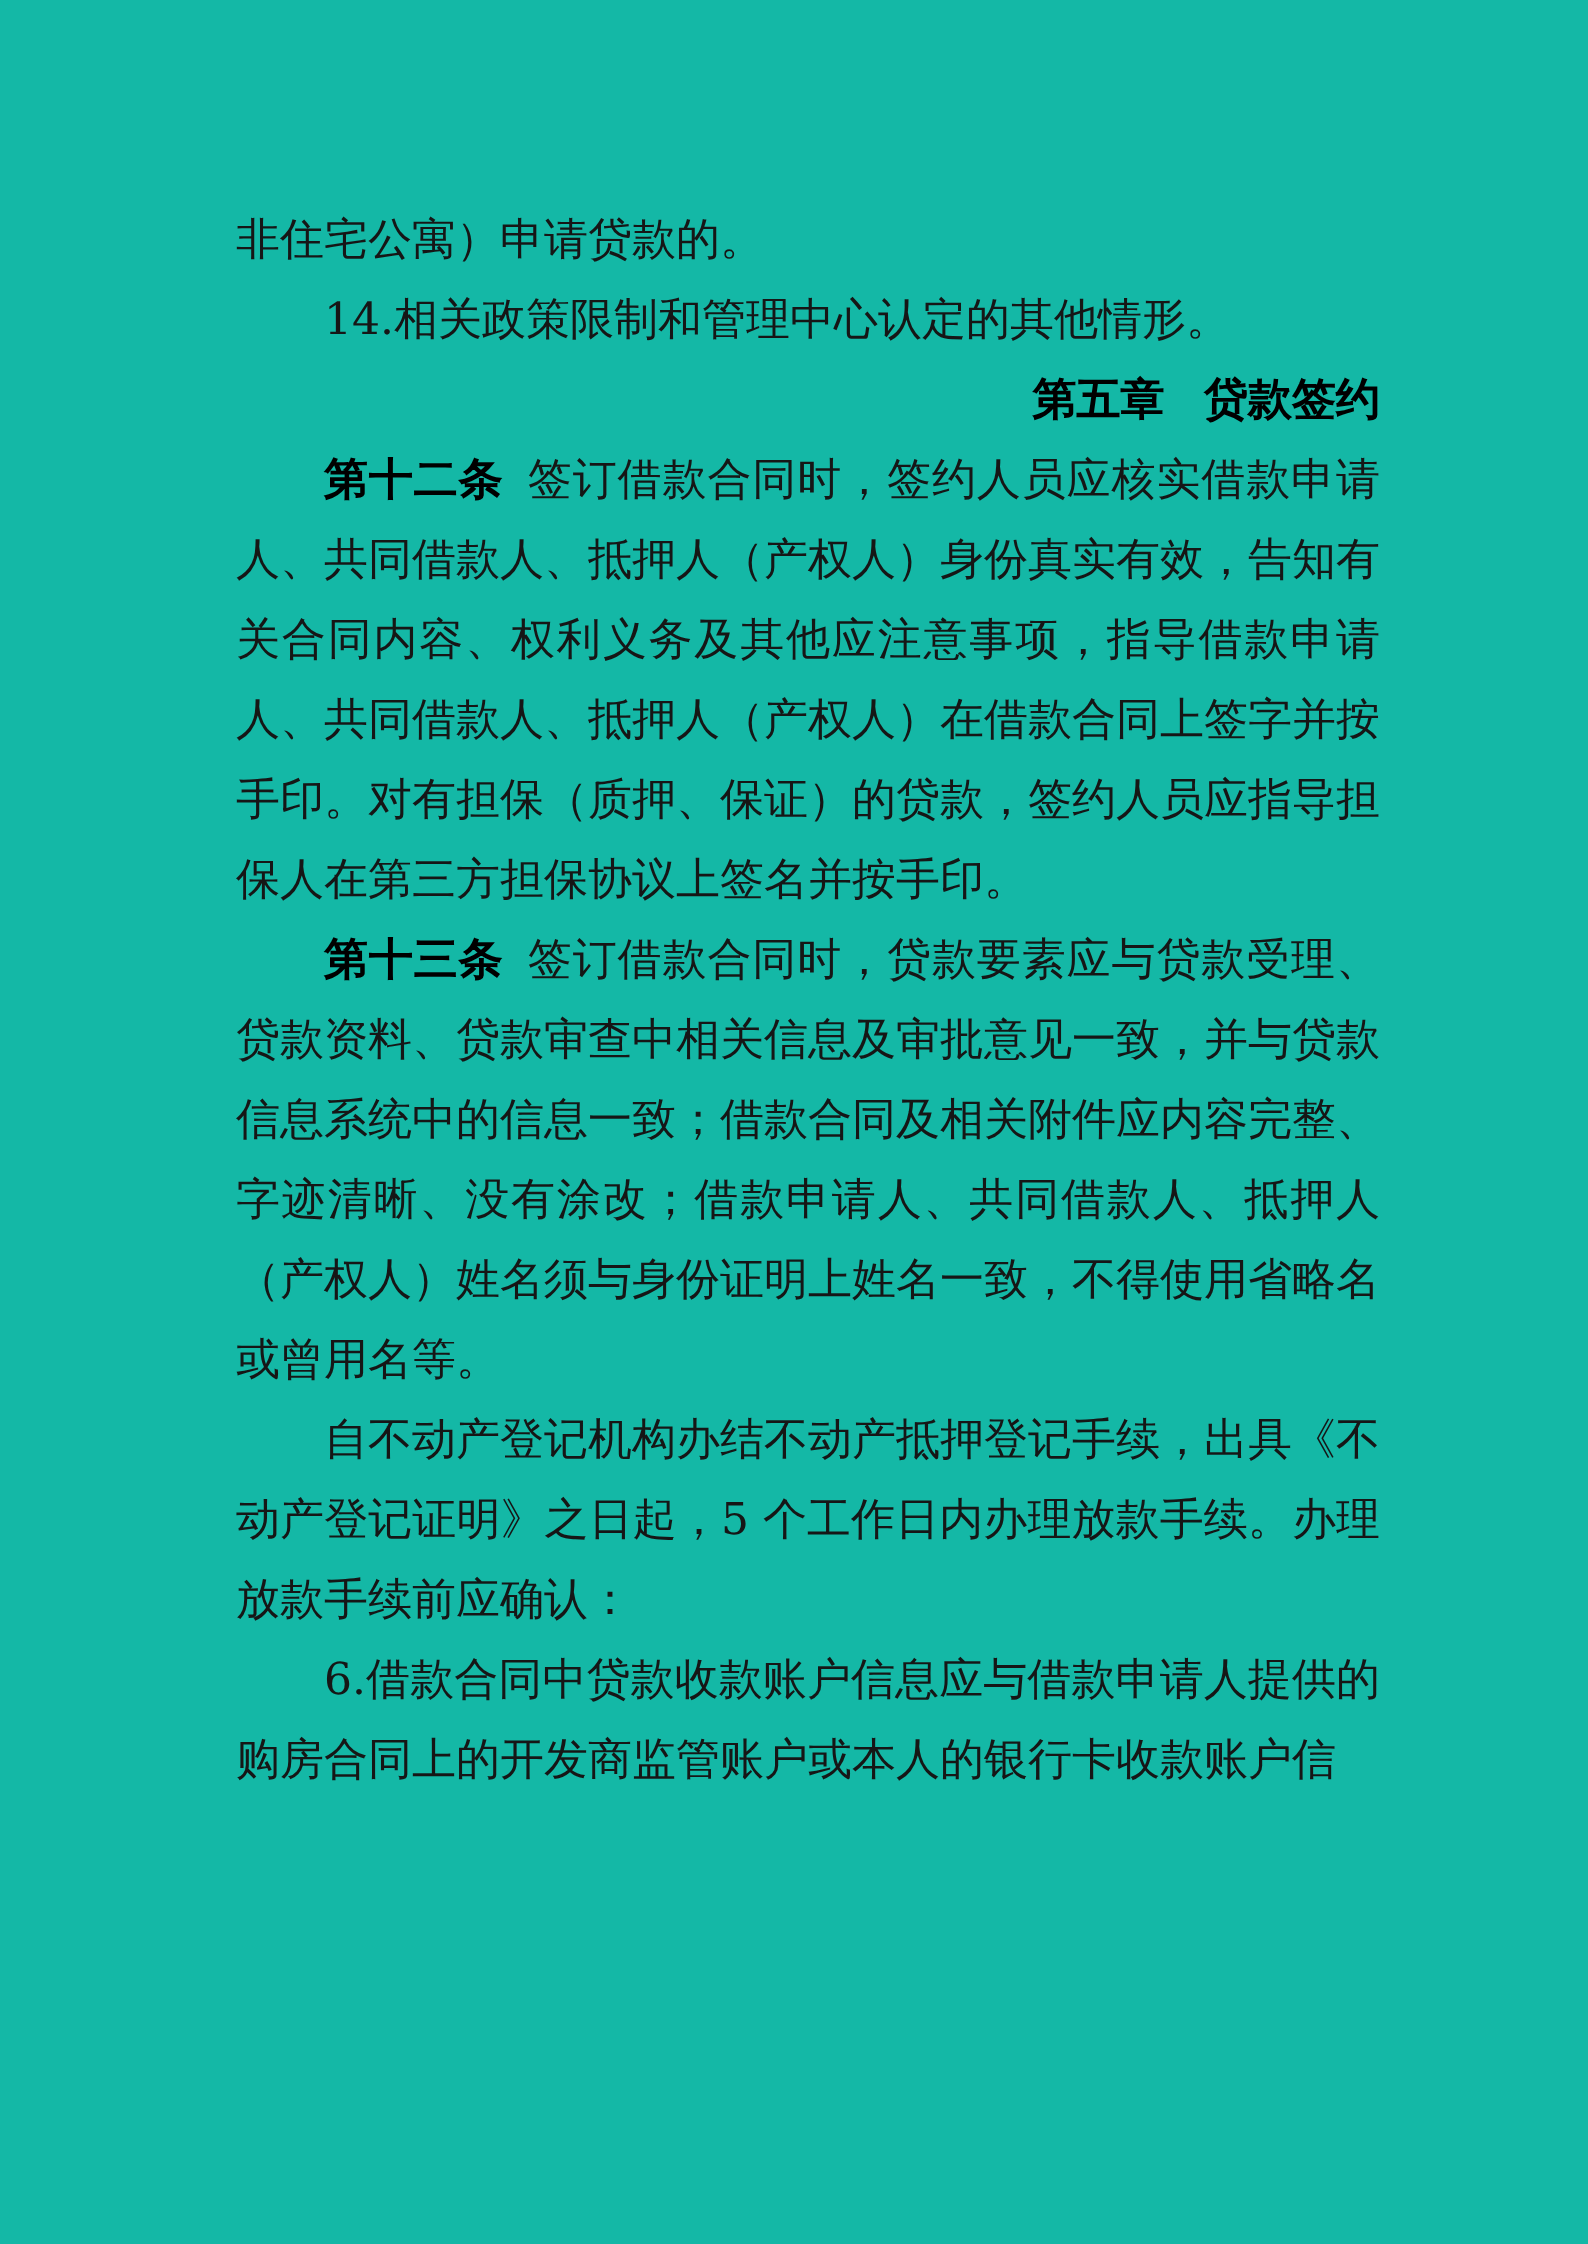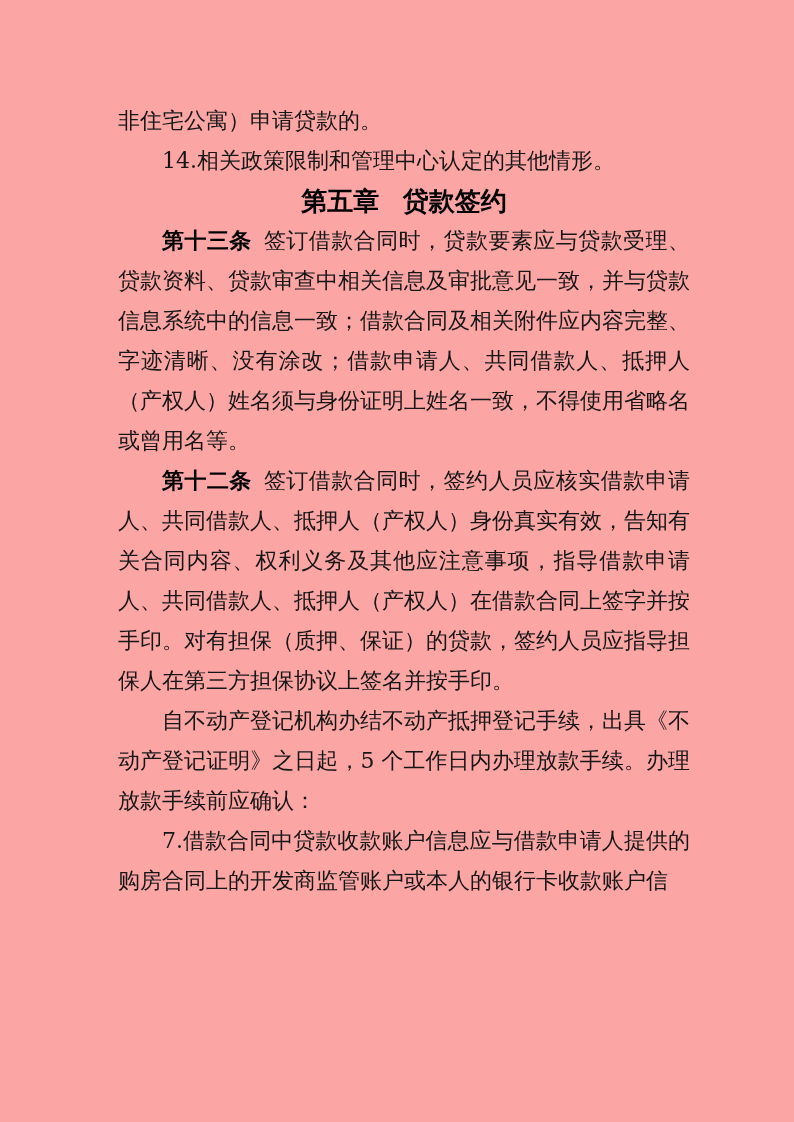--- a/index.html
+++ b/index.html
@@ -5,42 +5,42 @@
   html, body {
     margin: 0;
     padding: 0;
     background: #ffffff;
   }
   .page {
     position: relative;
     width: 794px;
     height: 1122px;
     margin: 0 auto;
-    background: #fca5a5;
+    background: #14b8a6;
     box-sizing: border-box;
     padding: 101px 104px 0 118px;
     overflow: hidden;
     font-family: "DejaVu Serif", "Liberation Serif", serif;
     font-size: 22px;
     line-height: 40px;
     color: #161616;
   }
   .page p {
     margin: 0;
     text-align: justify;
     text-justify: inter-character;
     text-indent: 2em;
   }
   .page p.no-indent {
     text-indent: 0;
   }
   .chapter-heading {
     margin: 0;
-    text-align: center;
-    font-size: 26px;
+    text-align: right;
+    font-size: 22px;
     line-height: 40px;
     font-weight: 700;
     color: #000000;
     font-family: "DejaVu Sans", "Liberation Sans", sans-serif;
   }
   .chapter-number {
     margin-right: 0.9em;
   }
   .article-label {
     font-weight: 700;
@@ -64,27 +64,27 @@
 
   <p class="no-indent">非住宅公寓）申请贷款的。</p>
 
   <p>14.相关政策限制和管理中心认定的其他情形。</p>
 
   <h2 class="chapter-heading">
     <span class="chapter-number">第五章</span><span>贷款签约</span>
   </h2>
 
   <p>
-    <span class="article-label">第十三条</span><span>签订借款合同时，贷款要素应与贷款受理、贷款资料、贷款审查中相关信息及审批意见一致，并与贷款信息系统中的信息一致；借款合同及相关附件应内容完整、字迹清晰、没有涂改；借款申请人、共同借款人、抵押人（产权人）姓名须与身份证明上姓名一致，不得使用省略名或曾用名等。</span>
+    <span class="article-label">第十二条</span><span>签订借款合同时，签约人员应核实借款申请人、共同借款人、抵押人（产权人）身份真实有效，告知有关合同内容、权利义务及其他应注意事项，指导借款申请人、共同借款人、抵押人（产权人）在借款合同上签字并按手印。对有担保（质押、保证）的贷款，签约人员应指导担保人在第三方担保协议上签名并按手印。</span>
   </p>
 
   <p>
-    <span class="article-label">第十二条</span><span>签订借款合同时，签约人员应核实借款申请人、共同借款人、抵押人（产权人）身份真实有效，告知有关合同内容、权利义务及其他应注意事项，指导借款申请人、共同借款人、抵押人（产权人）在借款合同上签字并按手印。对有担保（质押、保证）的贷款，签约人员应指导担保人在第三方担保协议上签名并按手印。</span>
+    <span class="article-label">第十三条</span><span>签订借款合同时，贷款要素应与贷款受理、贷款资料、贷款审查中相关信息及审批意见一致，并与贷款信息系统中的信息一致；借款合同及相关附件应内容完整、字迹清晰、没有涂改；借款申请人、共同借款人、抵押人（产权人）姓名须与身份证明上姓名一致，不得使用省略名或曾用名等。</span>
   </p>
 
 
 
   <p>自不动产登记机构办结不动产抵押登记手续，出具《不动产登记证明》之日起，5 个工作日内办理放款手续。办理放款手续前应确认：</p>
 
 
-  <p>7.借款合同中贷款收款账户信息应与借款申请人提供的购房合同上的开发商监管账户或本人的银行卡收款账户信</p>
+  <p>6.借款合同中贷款收款账户信息应与借款申请人提供的购房合同上的开发商监管账户或本人的银行卡收款账户信</p>
 
 </div>
 
 </body></html>

